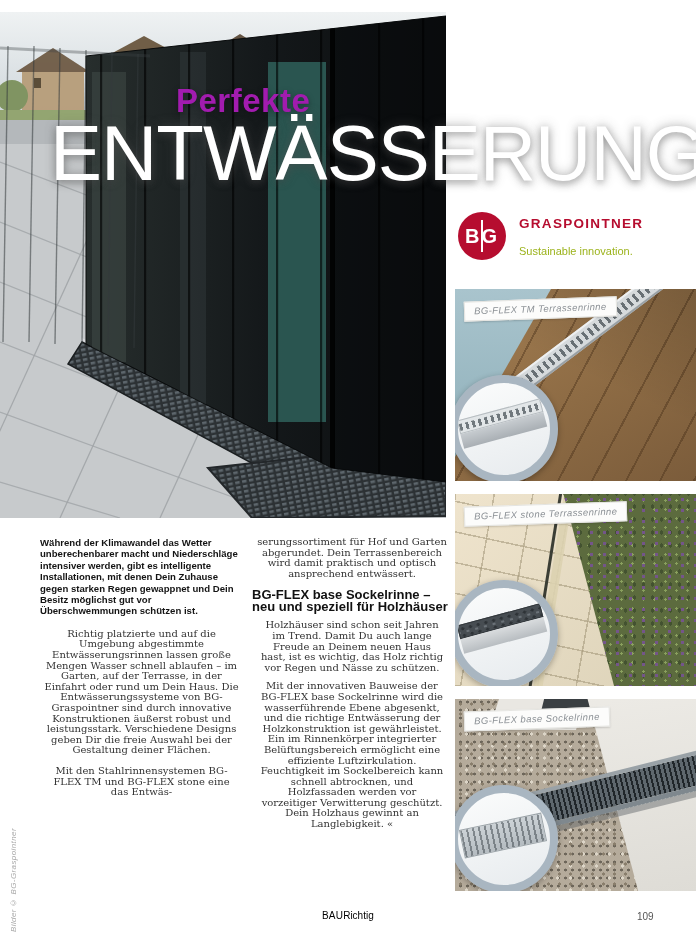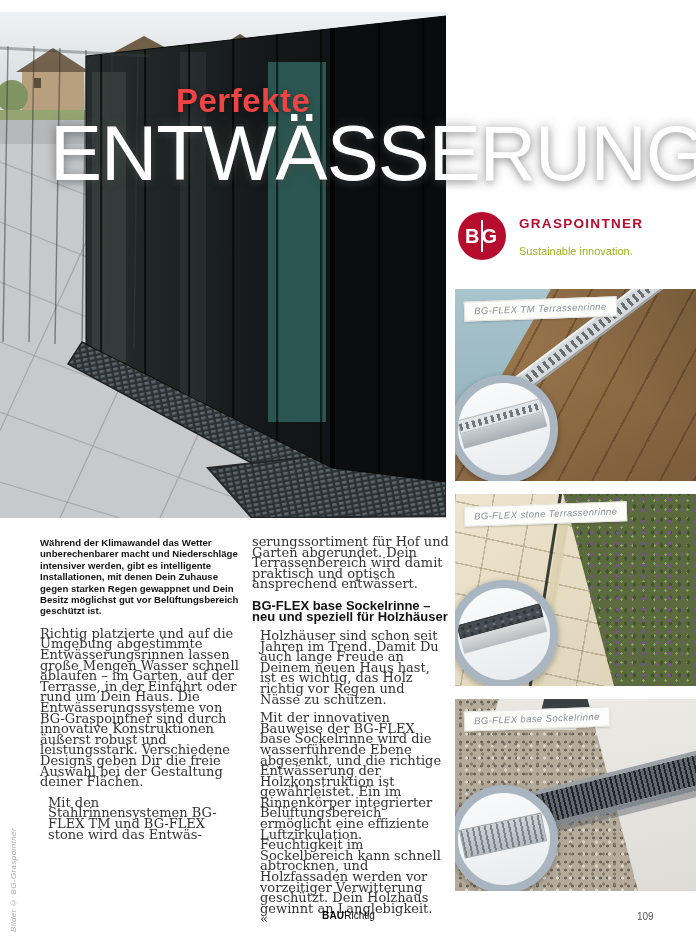--- a/index.html
+++ b/index.html
@@ -7,21 +7,21 @@
         font-family:"Liberation Sans",sans-serif;overflow:hidden;}
 
   
   .credit{position:absolute;left:9px;top:782px;height:150px;writing-mode:vertical-rl;
           transform:rotate(180deg);font-size:8px;font-style:italic;color:#a9a9a9;letter-spacing:.4px;}
 
   
   .hero{position:absolute;left:0;top:12px;width:446px;height:506px;overflow:hidden;background:#c9ccce;}
 
   
-  .title-small{position:absolute;left:176px;top:82px;z-index:6;font-size:33px;font-weight:bold;color:#ef4444;
+  .title-small{position:absolute;left:176px;top:82px;z-index:6;font-size:33px;font-weight:bold;color:#a21caf;
                letter-spacing:.5px;text-shadow:0 2px 6px rgba(0,0,0,.35);}
   .title-big{position:absolute;left:50px;top:116px;z-index:6;font-size:78px;line-height:.95;
              font-weight:400;color:#fff;letter-spacing:-1px;white-space:nowrap;
              text-shadow:0 0 12px rgba(90,90,90,.45),0 3px 7px rgba(60,60,60,.35);}
 
   
   .brand{position:absolute;left:458px;top:212px;display:flex;align-items:center;gap:13px;z-index:4;}
   .brand-circle{width:48px;height:48px;border-radius:50%;background:#b60d2f;display:flex;
                 align-items:center;justify-content:center;color:#fff;font-weight:bold;font-size:20px;
                 letter-spacing:2px;position:relative;}
@@ -97,28 +97,28 @@
   .mag-art-3{position:absolute;left:3px;top:28px;width:82px;height:27px;transform:rotate(-12deg);
         background:repeating-linear-gradient(90deg,rgba(70,78,84,.55) 0 2px,rgba(0,0,0,0) 2px 6px),linear-gradient(#ccd2d6,#b4bbc0);
         border-top:4px solid #878f95;border:1px solid #9ba3a8;}
 
   
   .col{position:absolute;top:537px;}
   .col-left{left:40px;width:203px;}
   .col-right{left:252px;width:200px;}
   .intro{font-family:"Liberation Sans",sans-serif;font-weight:bold;font-size:9.6px;line-height:11.4px;
          color:#141414;margin:0 0 12px;}
-  .body-p{font-family:"DejaVu Serif",serif;font-size:13px;line-height:10.6px;color:#333;margin:0 0 10px;}
+  .body-p{font-family:"DejaVu Serif",serif;font-size:10px;line-height:10.6px;color:#333;margin:0 0 10px;text-align:center;}
   .body-p.tight{margin:8px;}
   .sub-h{font-family:"Liberation Sans",sans-serif;font-weight:bold;font-size:13px;line-height:11.5px;
          color:#111;margin:0 0 2px;}
 
   
   .footer-brand{position:absolute;left:322px;top:910px;font-size:10px;color:#000;}
-  .footer-brand .b{font-weight:bold;letter-spacing:.2px;}
+  .footer-brand .b{font-weight:normal;letter-spacing:.2px;}
   .page-num{position:absolute;left:637px;top:911px;font-size:10px;color:#555;}
 </style>
 </head>
 <body>
 
 <div class="page">
 
   <div class="credit">Bilder © BG-Graspointner</div>
 
   <div class="hero">
@@ -269,23 +269,23 @@
       </div>
       <div class="chip">BG-FLEX base Sockelrinne</div>
       <div class="mag">
         <div class="mag-art-3"></div>
       </div>
     </div>
 
   </div>
 
   <div class="col col-left">
-    <p class="intro">Während der Klimawandel das Wetter unberechenbarer macht und Niederschläge intensiver werden, gibt es intelligente Installationen, mit denen Dein Zuhause gegen starken Regen gewappnet und Dein Besitz möglichst gut vor Belüftungsbereich geschützt ist.</p>
+    <p class="intro">Während der Klimawandel das Wetter unberechenbarer macht und Niederschläge intensiver werden, gibt es intelligente Installationen, mit denen Dein Zuhause gegen starken Regen gewappnet und Dein Besitz möglichst gut vor Überschwemmungen schützen ist.</p>
     <p class="body-p">Richtig platzierte und auf die Umgebung abgestimmte Entwässerungsrinnen lassen große Mengen Wasser schnell ablaufen – im Garten, auf der Terrasse, in der Einfahrt oder rund um Dein Haus. Die Entwässerungssysteme von BG-Graspointner sind durch innovative Konstruktionen äußerst robust und leistungsstark. Verschiedene Designs geben Dir die freie Auswahl bei der Gestaltung deiner Flächen.</p>
-    <p class="body-p tight">Mit den Stahlrinnensystemen BG-FLEX TM und BG-FLEX stone wird das Entwäs-</p>
+    <p class="body-p tight">Mit den Stahlrinnensystemen BG-FLEX TM und BG-FLEX stone eine das Entwäs-</p>
   </div>
 
   <div class="col col-right">
     <p class="body-p">serungssortiment für Hof und Garten abgerundet. Dein Terrassenbereich wird damit praktisch und optisch ansprechend entwässert.</p>
     <h3 class="sub-h">BG-FLEX base Sockelrinne – neu und speziell für Holzhäuser</h3>
     <p class="body-p tight">Holzhäuser sind schon seit Jahren im Trend. Damit Du auch lange Freude an Deinem neuen Haus hast, ist es wichtig, das Holz richtig vor Regen und Nässe zu schützen.</p>
     <p class="body-p tight">Mit der innovativen Bauweise der BG-FLEX base Sockelrinne wird die wasserführende Ebene abgesenkt, und die richtige Entwässerung der Holzkonstruktion ist gewährleistet. Ein im Rinnenkörper integrierter Belüftungsbereich ermöglicht eine effiziente Luftzirkulation. Feuchtigkeit im Sockelbereich kann schnell abtrocknen, und Holzfassaden werden vor vorzeitiger Verwitterung geschützt. Dein Holzhaus gewinnt an Langlebigkeit.  «</p>
   </div>
 
   <div class="footer-brand">

